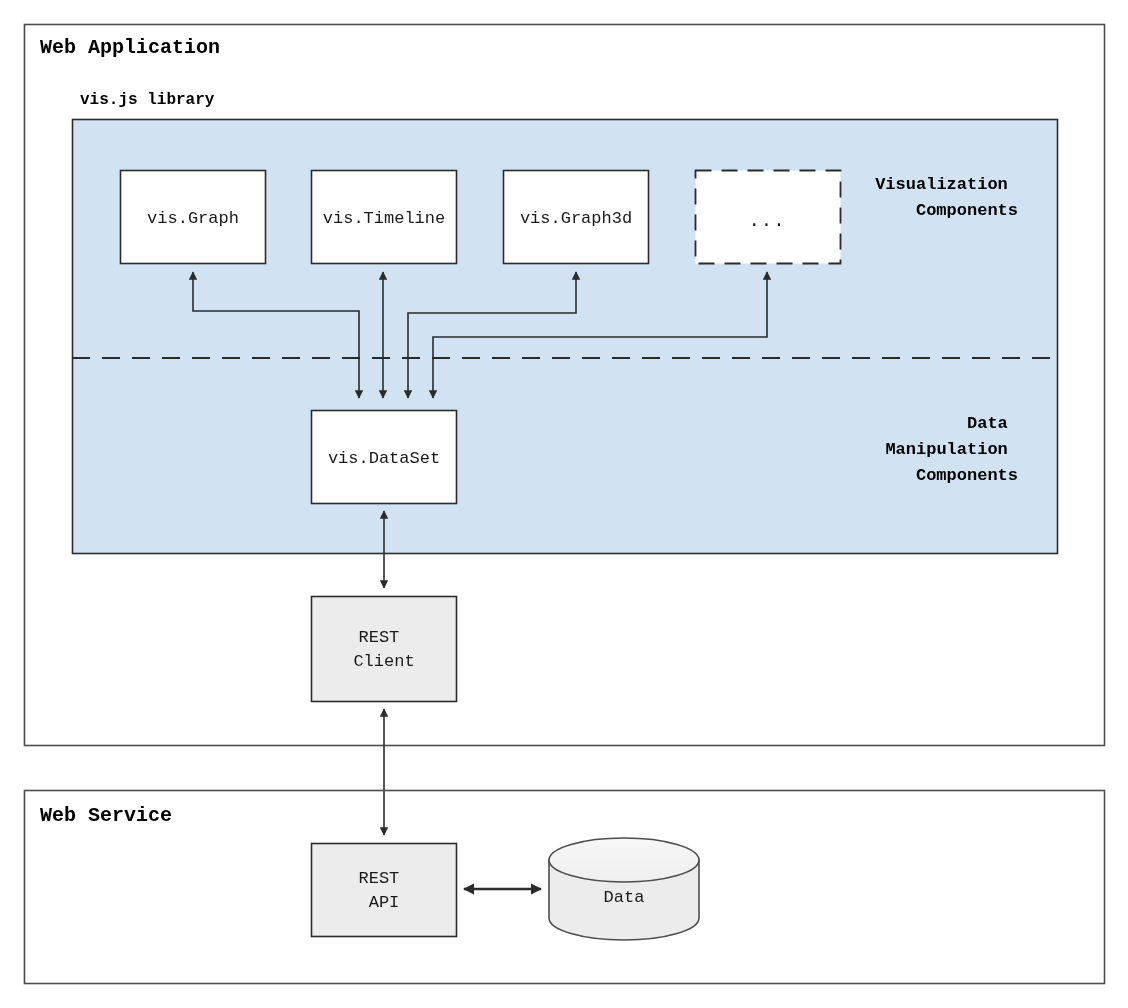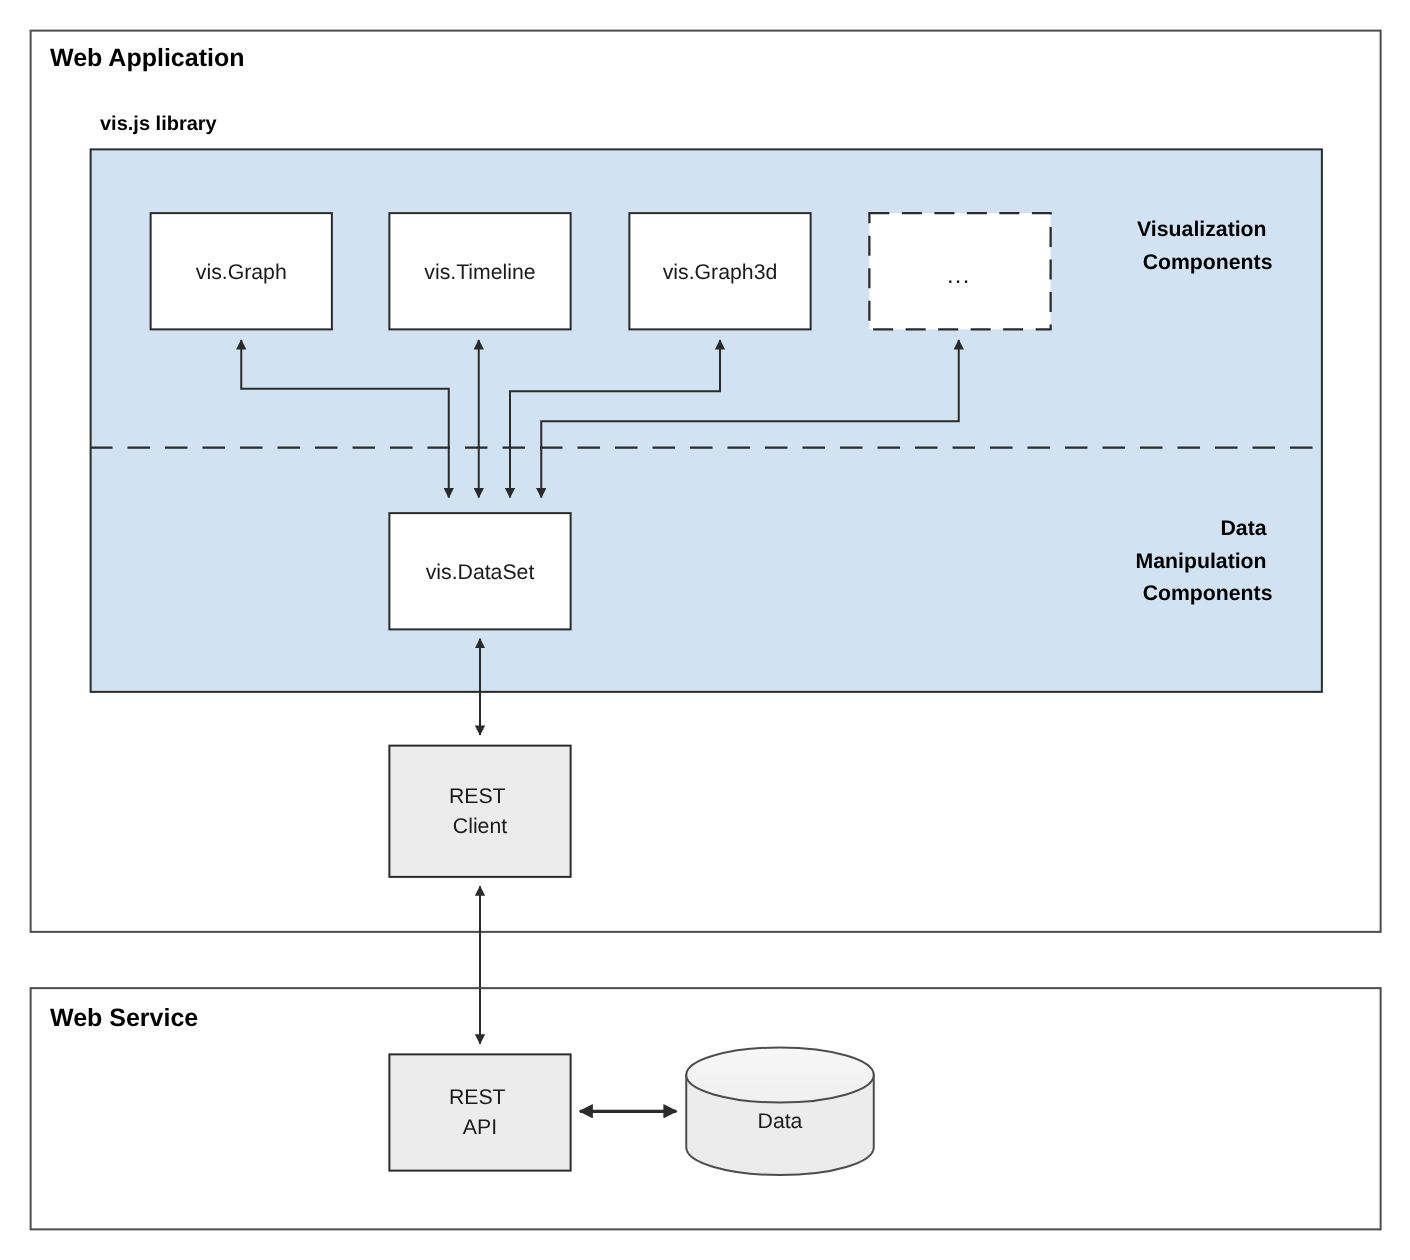--- a/index.html
+++ b/index.html
@@ -10,20 +10,21 @@
   body {
     width: 1128px;
     height: 1008px;
     font-family: "Liberation Sans", sans-serif;
     overflow: hidden;
   }
   #diagram {
     position: relative;
     width: 940px;
     height: 1008px;
+    font-family: Liberation Mono, monospace;
   }
   svg.canvas {
     position: absolute;
     left: 0;
     top: 0;
     width: 1128px;
     height: 1008px;
   }
   .frame-title {
     font-weight: bold;

